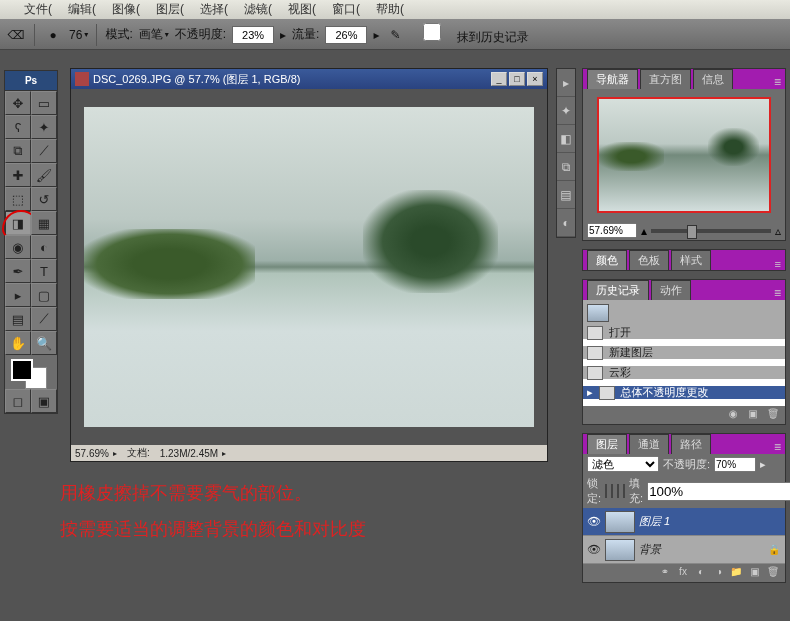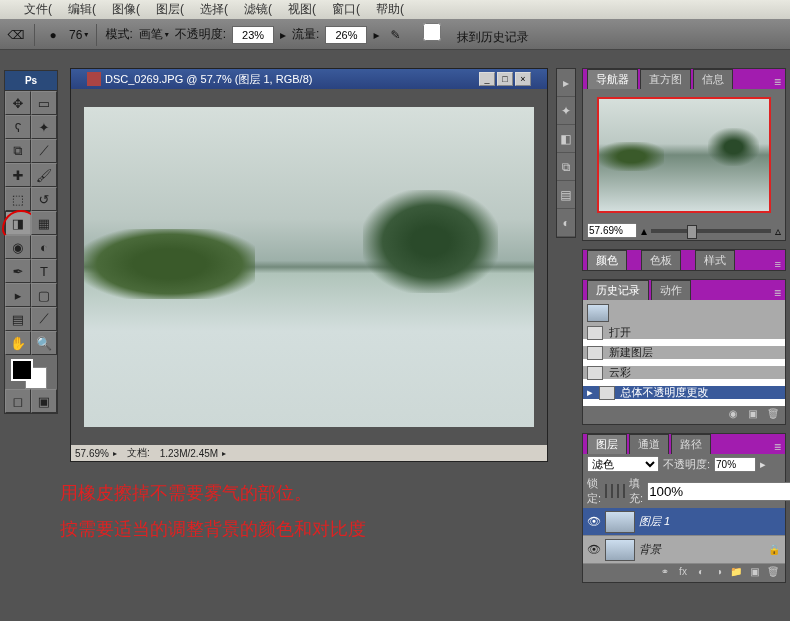--- a/index.html
+++ b/index.html
@@ -26,21 +26,21 @@
 .toolbox .tool.active { background: #999; border-style: inset; }
 .toolbox .circled { position: relative; }
 .toolbox .circled::before { content: ""; position: absolute; left: -4px; top: -2px; width: 34px; height: 28px; border: 2px solid #d00; border-radius: 50% 50% 50% 50% / 60% 60% 40% 40%; }
 .toolbox .colors { height: 34px; position: relative; }
 .toolbox .swatch-fg { position: absolute; width: 22px; height: 22px; background: #000; border: 2px solid #fff; left: 6px; top: 4px; }
 .toolbox .swatch-bg { position: absolute; width: 22px; height: 22px; background: #fff; border: 1px solid #888; left: 20px; top: 12px; }
 .toolbox .modes { display: grid; grid-template-columns: 1fr 1fr; }
 
 
 .docwin { position: absolute; left: 70px; top: 68px; width: 478px; height: 394px; background: #535353; border: 1px solid #222; }
-.docwin .titlebar { height: 20px; background: linear-gradient(#3a5a9a, #2a4380); color: #fff; display: flex; align-items: center; padding: 0 16px; font-size: 11px; }
+.docwin .titlebar { height: 20px; background: linear-gradient(#3a5a9a, #2a4380); color: #fff; display: flex; align-items: center; padding: 0 4px; font-size: 11px; }
 .docwin .titlebar .icon { width: 14px; height: 14px; background: #a44; margin-right: 4px; }
 .docwin .titlebar .spacer { flex: 1; }
 .docwin .titlebar .wbtn { width: 16px; height: 14px; background: #ccc; margin-left: 2px; display: flex; align-items: center; justify-content: center; font-size: 9px; color: #000; border: 1px outset #ddd; }
 .docwin .canvas-area { position: relative; width: 100%; height: calc(100% - 36px); background: #535353; display: flex; align-items: center; justify-content: center; }
 .docwin .canvas { width: 450px; height: 320px; background: linear-gradient(to bottom, #d6dfdb 0%, #bcc9c4 35%, #9db0a9 48%, #738a7c 50%, #b0c4ba 52%, #d3dedd 70%, #cdd8d6 100%); position: relative; overflow: hidden; }
 .docwin .canvas::before { content: ""; position: absolute; left: 0; bottom: 40%; width: 38%; height: 22%; background: radial-gradient(ellipse at center, #3a5a2a 30%, #4a6a3a 60%, transparent 80%); }
 .docwin .canvas::after { content: ""; position: absolute; right: 8%; bottom: 42%; width: 30%; height: 32%; background: radial-gradient(ellipse at center, #2a4a2a 20%, #3a5a3a 50%, transparent 75%); }
 .docwin .status { height: 16px; background: #d4d0c8; display: flex; align-items: center; font-size: 10px; padding: 0 4px; gap: 10px; color: #222; }
 .docwin .status .drop { display: inline-flex; align-items: center; }
 .docwin .status .drop::after { content: "▸"; font-size: 8px; margin-left: 4px; }
@@ -61,21 +61,21 @@
 
 .nav-thumb { width: 174px; height: 116px; border: 2px solid #d22; margin: 4px auto; background: linear-gradient(to bottom, #d6dfdb 0%, #bcc9c4 40%, #738a7c 50%, #d3dedd 100%); position: relative; overflow: hidden; }
 .nav-thumb::before { content: ""; position: absolute; left: 0; bottom: 36%; width: 38%; height: 26%; background: radial-gradient(ellipse, #3a5a2a 30%, transparent 80%); }
 .nav-thumb::after { content: ""; position: absolute; right: 6%; bottom: 40%; width: 30%; height: 34%; background: radial-gradient(ellipse, #2a4a2a 25%, transparent 75%); }
 .nav-ctrl { display: flex; align-items: center; gap: 4px; padding: 2px 4px; background: #6e6e6e; }
 .nav-ctrl input { width: 50px; font-size: 10px; }
 .nav-ctrl .slider { flex: 1; height: 4px; background: #444; position: relative; }
 .nav-ctrl .slider::after { content: ""; position: absolute; left: 30%; top: -4px; width: 8px; height: 12px; background: #999; border: 1px solid #333; }
 
 
-.color-mini .tabs { font-size: 11px; gap: 12px; }
+.color-mini .tabs { font-size: 11px; }
 
 
 .history .body { padding: 0; }
 .history .hrow { display: flex; align-items: center; height: 20px; padding: 0 4px; gap: 6px; color: #222; background: #aaa; border-bottom: 7px solid #ffffff; font-size: 11px; }
 .history .hrow .hicon { width: 16px; height: 14px; background: #ddd; border: 1px solid #666; }
 .history .hrow.sel { background: #3a5a9a; color: #fff; }
 .history .snapshot { display: flex; align-items: center; height: 26px; background: #aaa; padding: 0 4px; gap: 6px; }
 .history .snapshot .thumb { width: 22px; height: 18px; background: linear-gradient(#cde, #9ab); border: 1px solid #555; }
 .history .footer { display: flex; justify-content: flex-end; gap: 4px; padding: 2px 4px; background: #6e6e6e; }
 .history .footer span { width: 16px; height: 14px; color: #ccc; text-align: center; font-size: 10px; }

